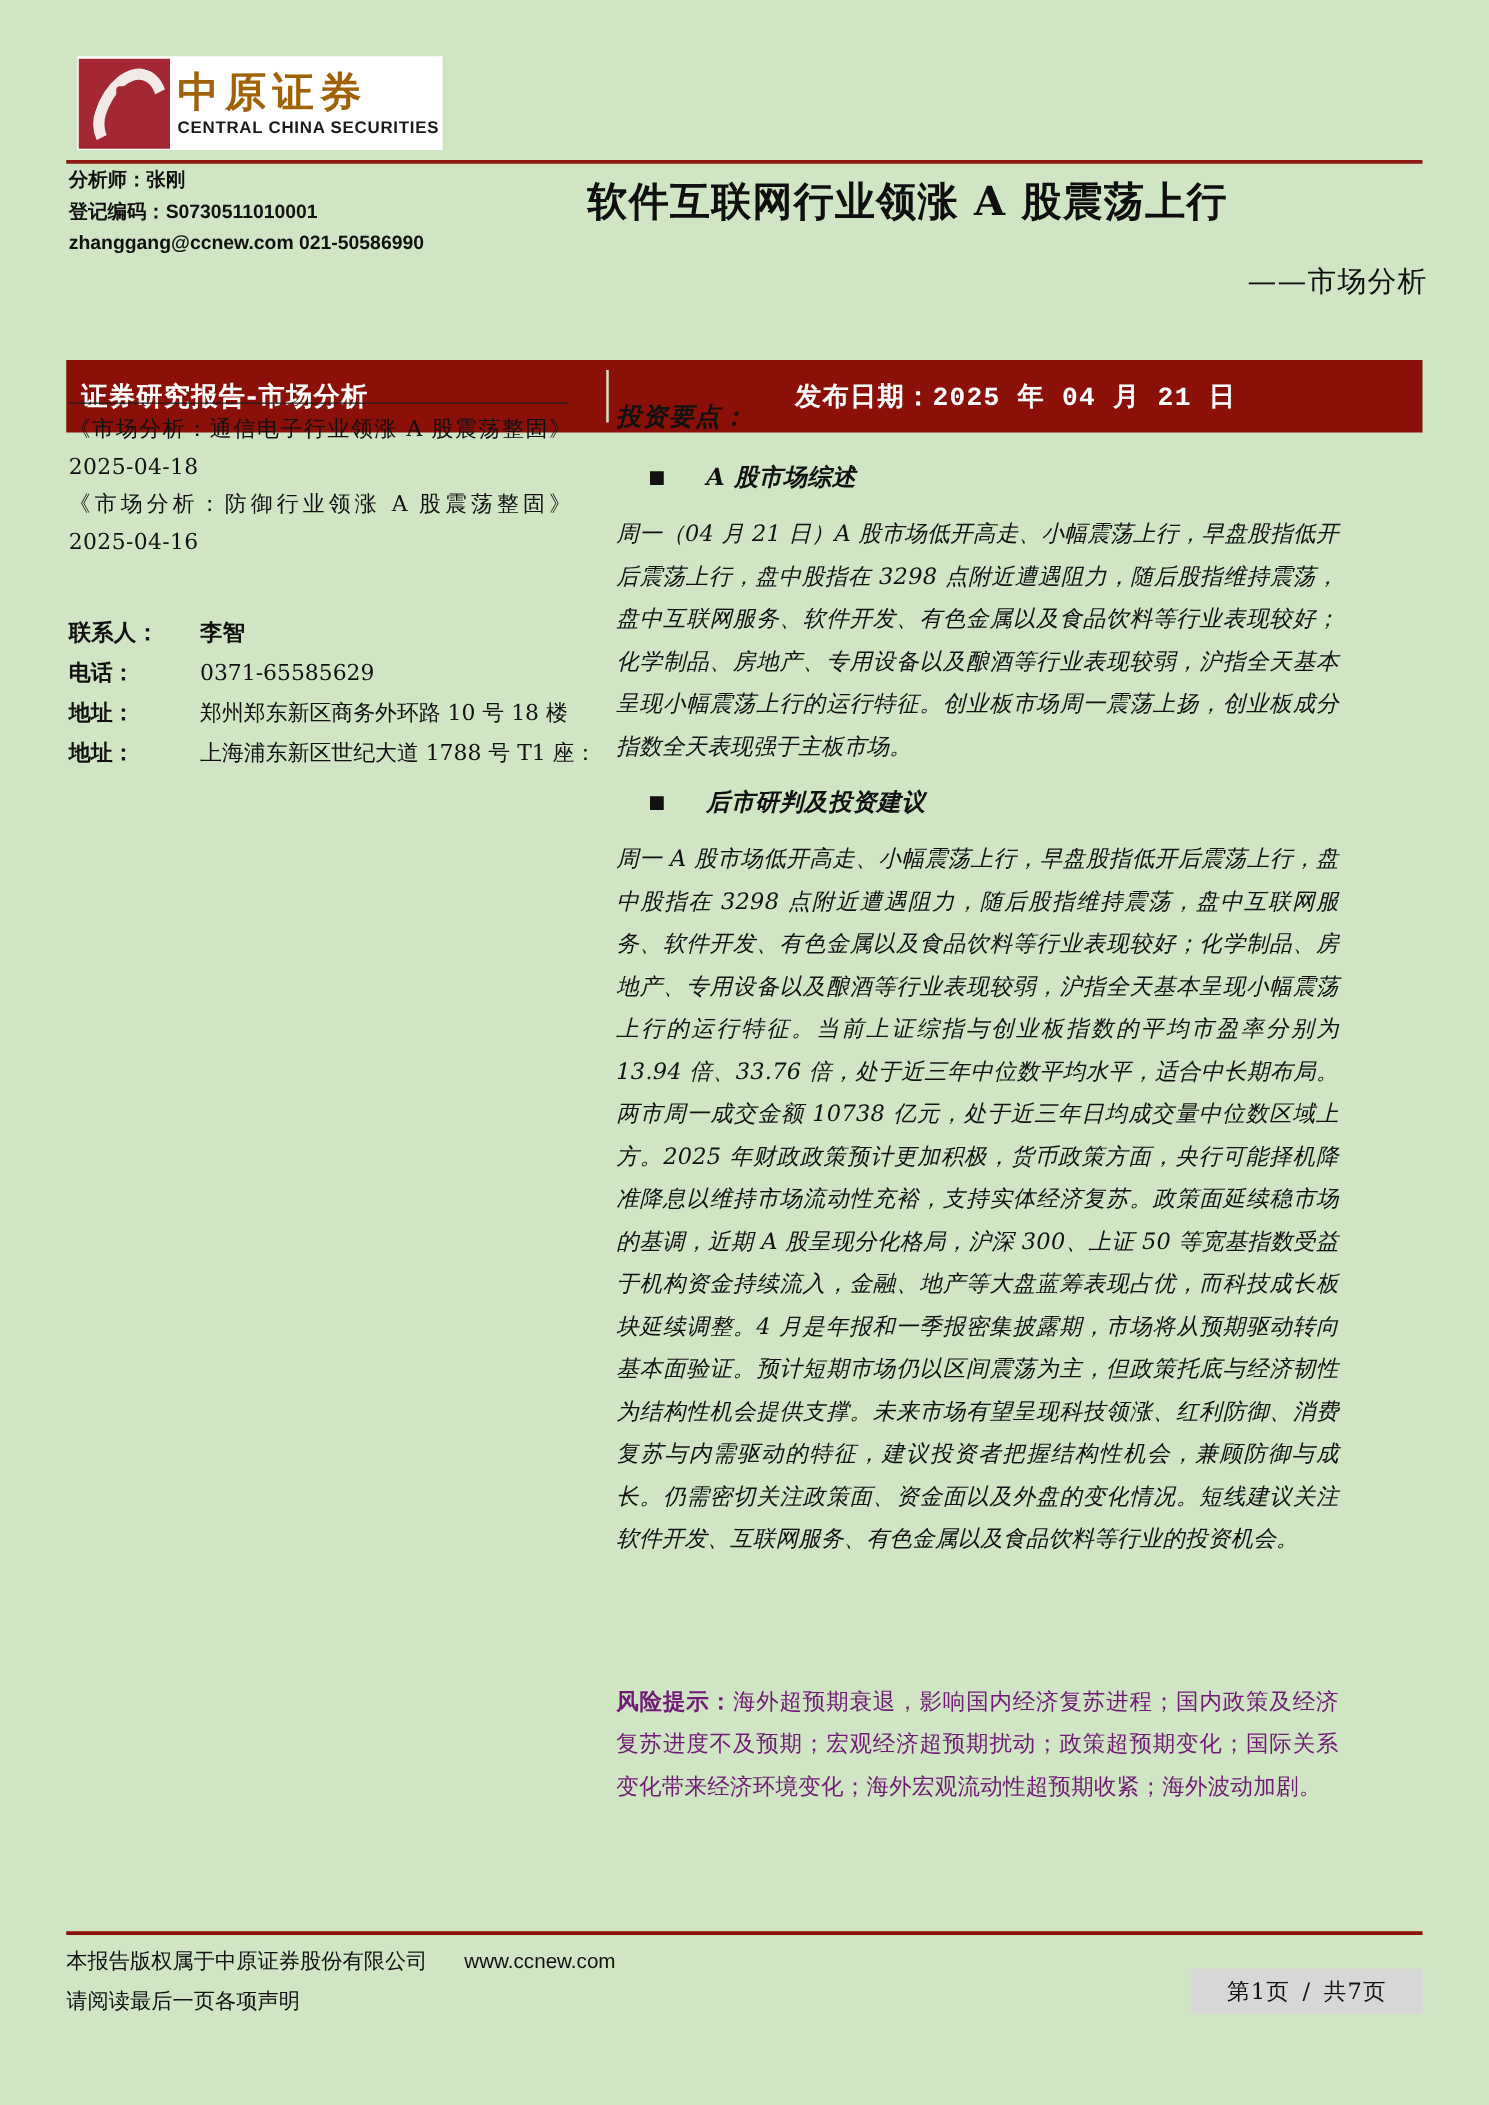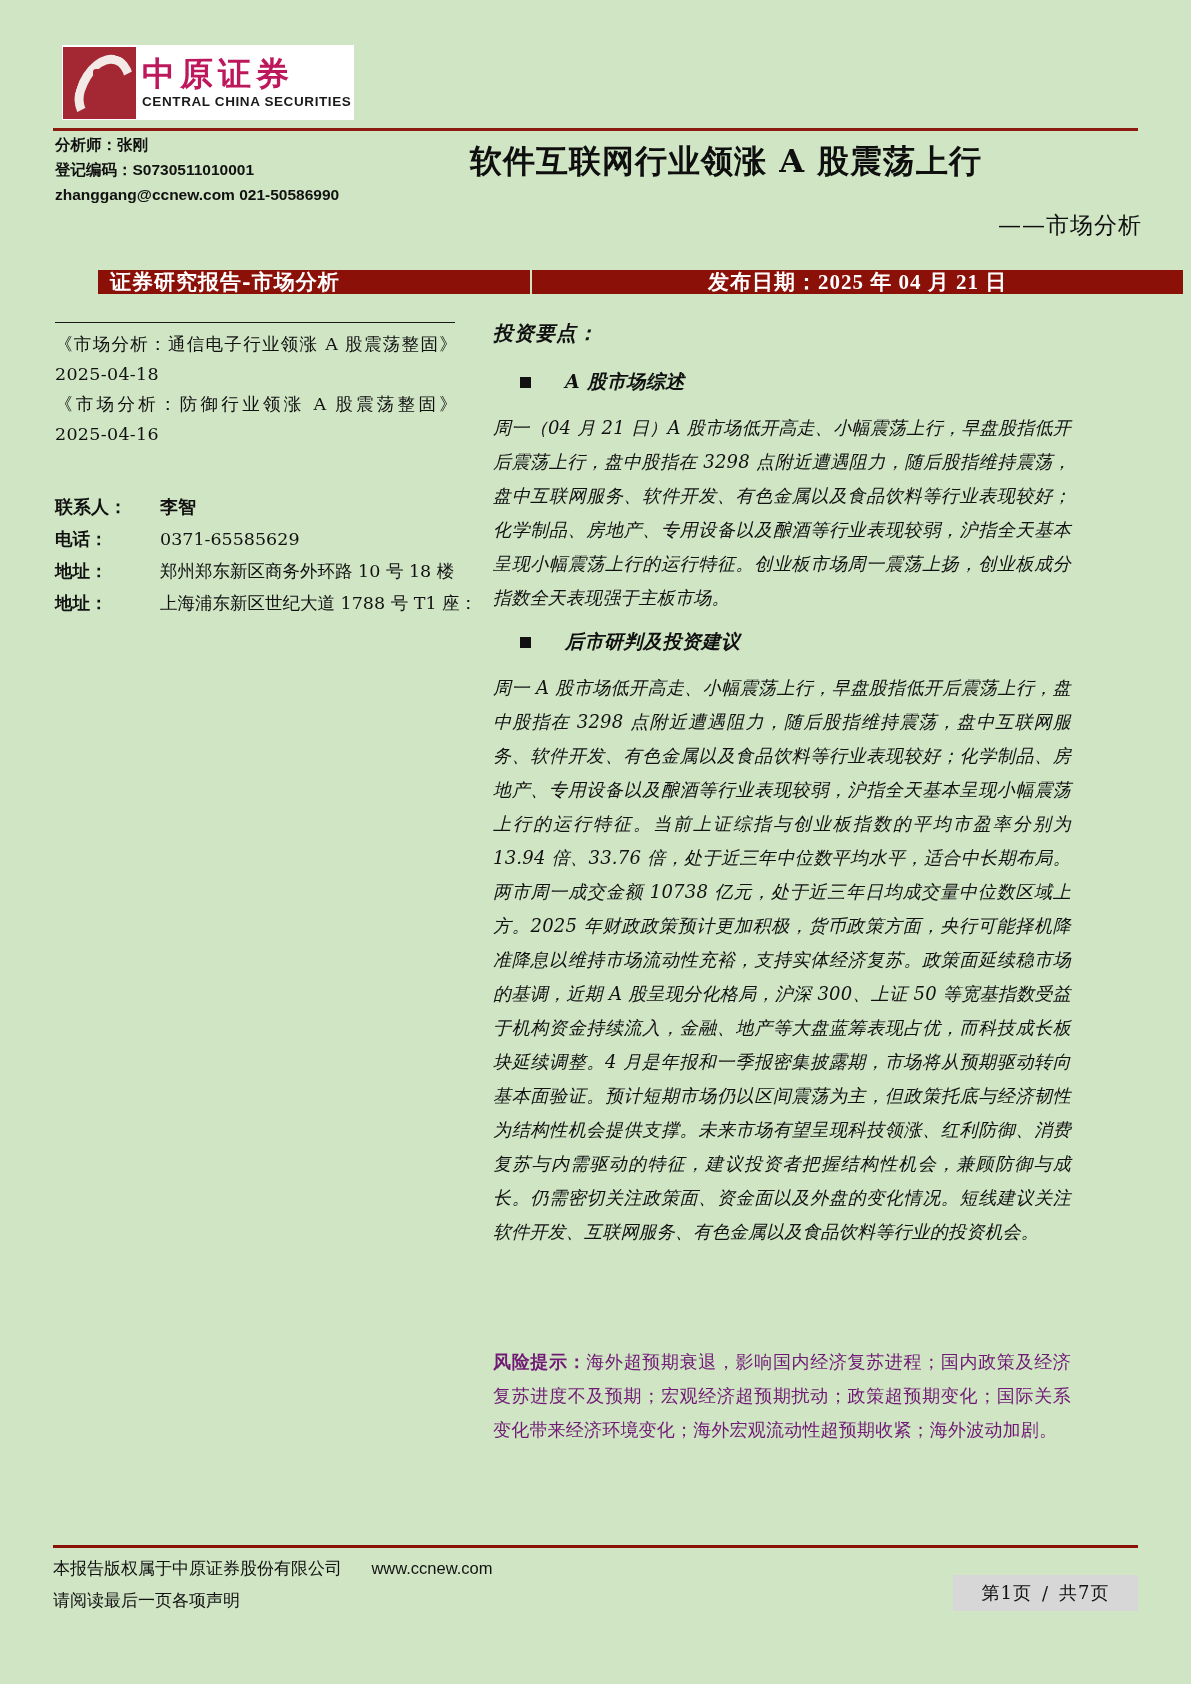--- a/index.html
+++ b/index.html
@@ -70,21 +70,21 @@
   .logo-text {
     flex: 1 1 auto;
     padding-left: 6px;
     line-height: 1;
   }
   .logo-cn {
     font-family: "DejaVu Serif", serif;
     font-size: 33px;
     font-weight: bold;
     letter-spacing: 5px;
-    color: #be185d;
+    color: #a16207;
     display: block;
   }
   .logo-en {
     font-family: "Liberation Sans", sans-serif;
     font-size: 13.5px;
     font-weight: bold;
     letter-spacing: 0.6px;
     color: #1a1a1a;
     display: block;
     margin-top: 5px;
@@ -132,47 +132,46 @@
     font-size: 23px;
     font-weight: normal;
     color: #0f0f0f;
     letter-spacing: 1px;
   }
 
   
   .banner {
     position: absolute;
     left: 53px;
-    top: 270px;
+    top: 288px;
     width: 1085px;
-    height: 24px;
+    height: 58px;
     background: #8b1008;
     display: flex;
     align-items: center;
-    margin-left: 45px;
   }
   .banner-left {
     font-family: "DejaVu Serif", serif;
     font-size: 21px;
     font-weight: bold;
     color: #ffffff;
     padding-left: 12px;
     letter-spacing: 1px;
     width: 432px;
     box-sizing: border-box;
   }
   .banner-divider {
     width: 2px;
     height: 42px;
     background: #cfe5c4;
   }
   .banner-right {
     flex: 1 1 auto;
     text-align: center;
-    font-family: Liberation Serif, serif;
+    font-family: Liberation Mono, monospace;
     font-size: 21px;
     font-weight: bold;
     color: #ffffff;
     letter-spacing: 1px;
   }
 
   
   .sidebar {
     position: absolute;
     left: 55px;

